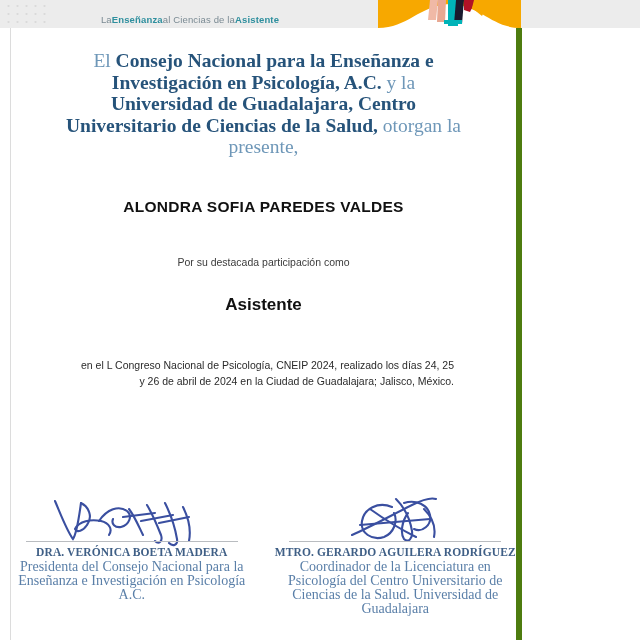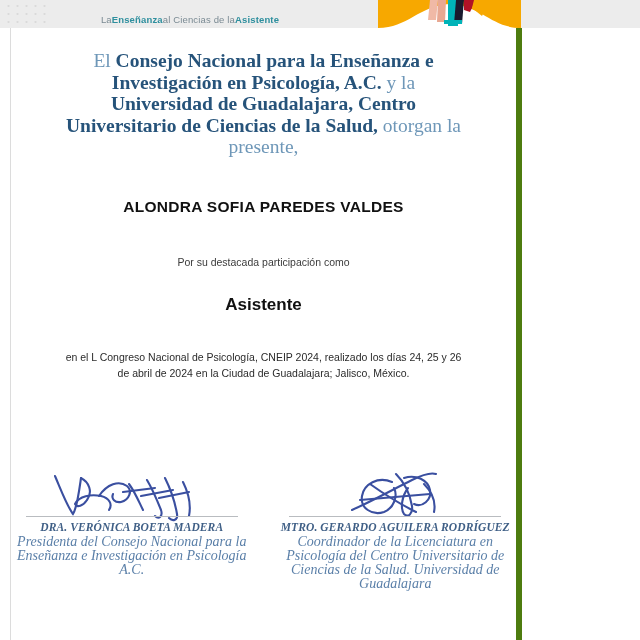--- a/index.html
+++ b/index.html
@@ -134,38 +134,37 @@
     margin: 0;
     padding-top: 21px;
     text-align: center;
     font-size: 17px;
     font-weight: bold;
     color: #111111;
   }
 
   
   .event {
-    margin: 8px;
+    margin: 16px;
     padding: 26px 46px 0 46px;
-    text-align: center;
+    text-align: right;
     font-size: 10.5px;
     line-height: 16.5px;
     color: #2b2b2b;
   }
 
   
   .signatures {
     position: absolute;
     left: 0;
-    top: 442px;
+    top: 467px;
     width: 100%;
     display: flex;
     justify-content: center;
     gap: 22px;
-    font-style: italic;
   }
   .sig-block {
     width: 268px;
     text-align: center;
     position: relative;
   }
   .sig-mark {
     height: 46px;
     position: relative;
   }

